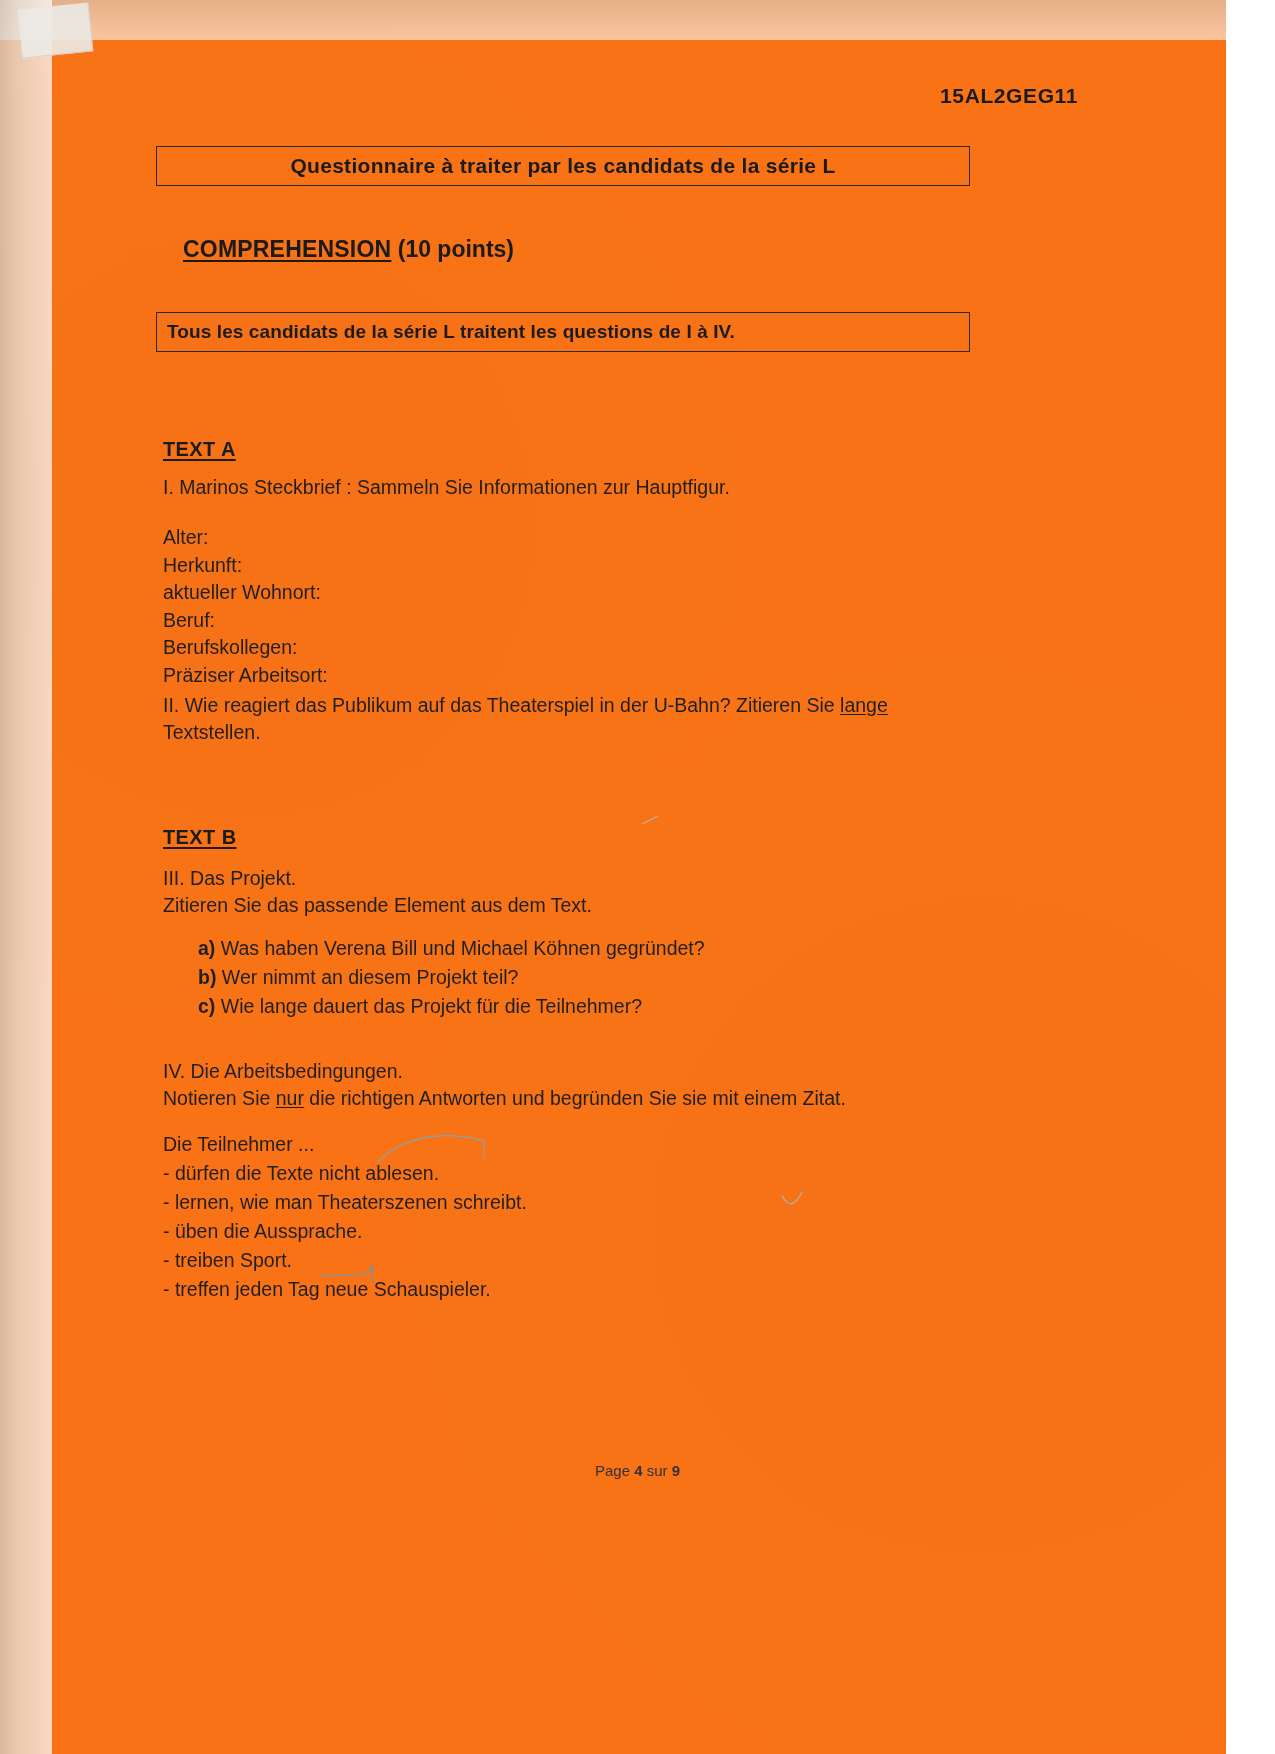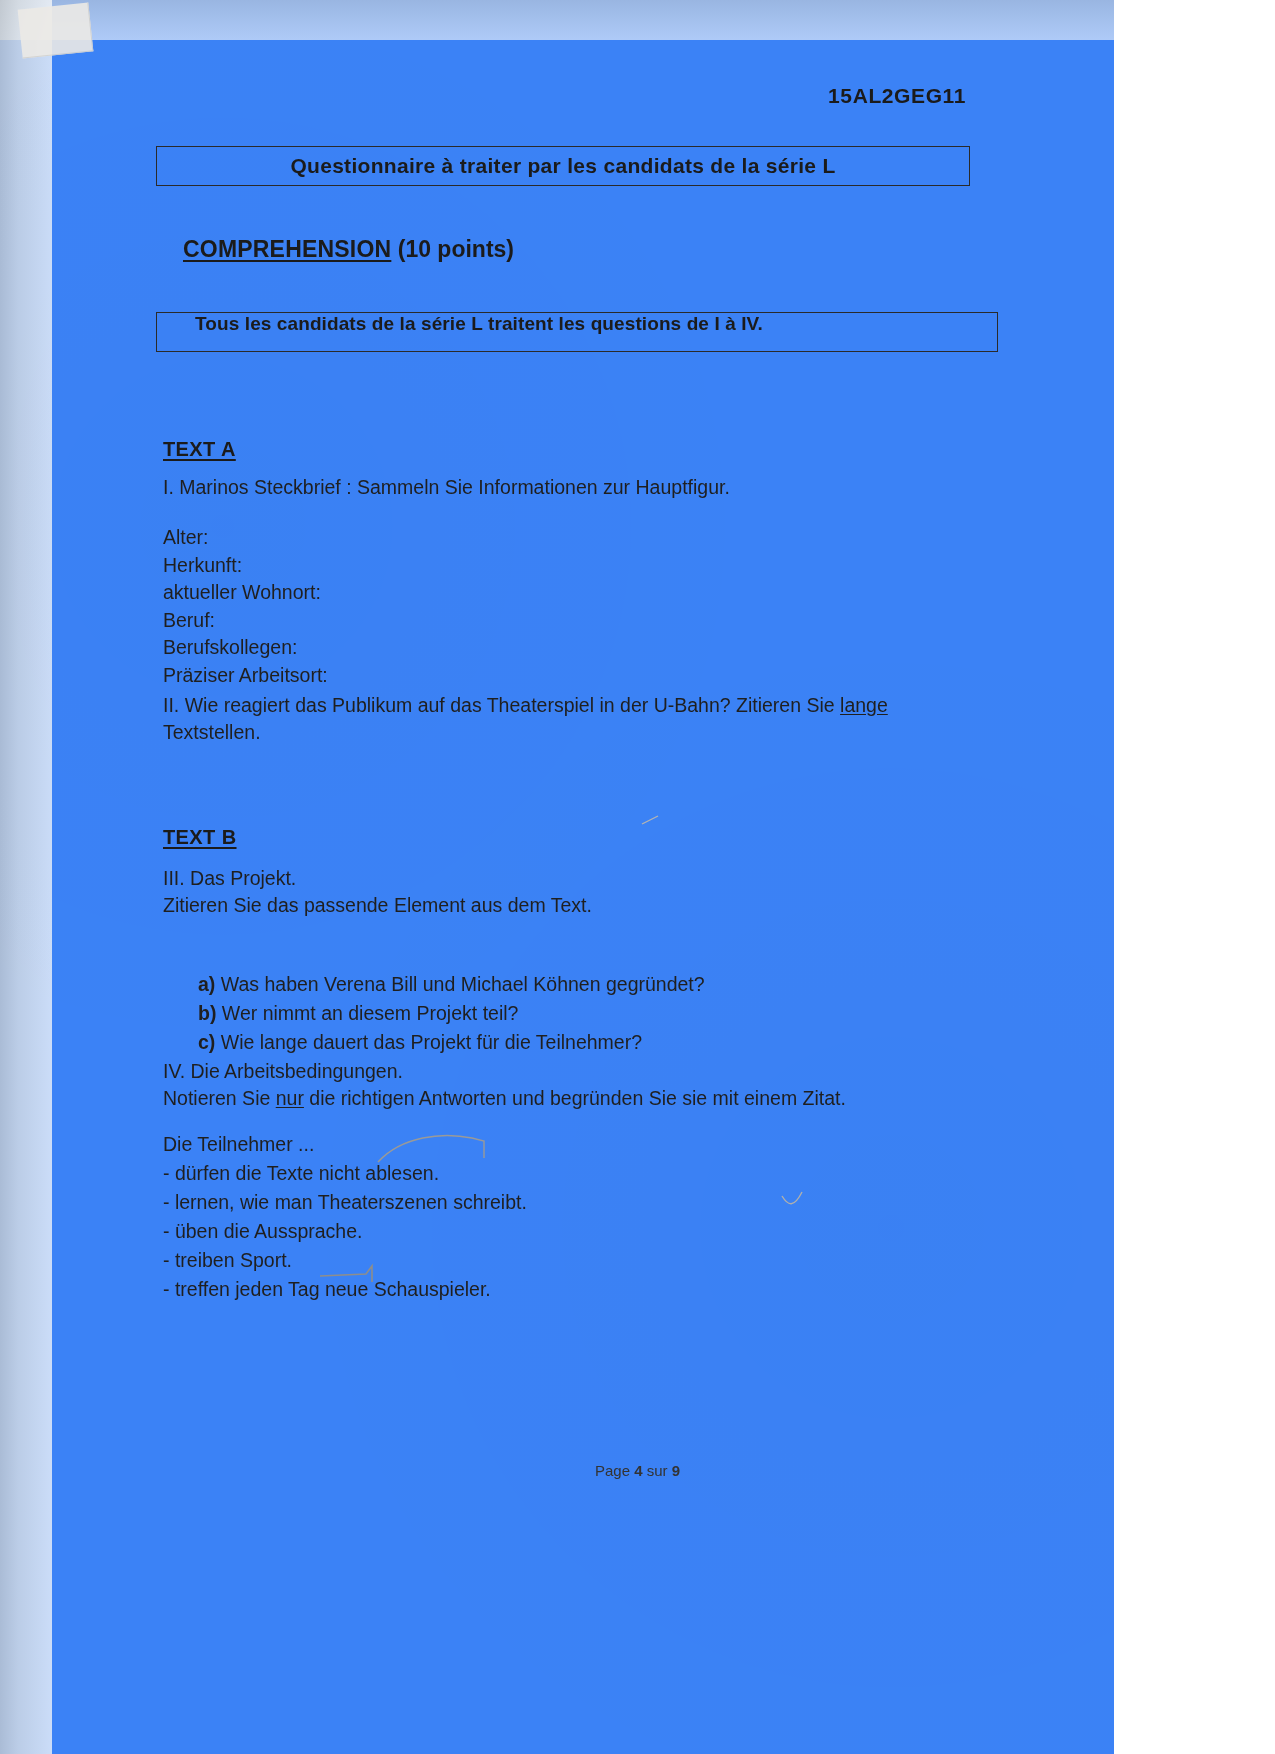--- a/index.html
+++ b/index.html
@@ -2,23 +2,23 @@
 <html><head>
 <meta charset="utf-8">
 <style>
   html, body {
     margin: 0;
     padding: 0;
     background: #ffffff;
   }
   .page {
     position: relative;
-    width: 1114px;
+    width: 1226px;
     height: 1754px;
-    background: #3b82f6;
+    background: #f97316;
     font-family: "Liberation Sans", sans-serif;
     color: #1b1b1b;
     overflow: hidden;
   }
   
   .scan-left-shadow {
     position: absolute;
     top: 0; left: 0;
     width: 52px; height: 1754px;
     background: linear-gradient(to right, #cfcfcb 0%, #e6e6e2 35%, #fbfbf9 100%);
@@ -94,21 +94,21 @@
   .section-heading .pts { font-weight: bold; margin-top: 6px; }
 
   .noticebox {
     position: absolute;
     top: 312px;
     left: 156px;
     width: 812px;
     height: 38px;
     border: 1.4px solid #2a2a2a;
     display: flex;
-    padding-left: 28px;
+    align-items: center;
   }
   .noticebox .t {
     font-size: 19px;
     font-weight: bold;
     padding-left: 10px;
     white-space: nowrap;
     letter-spacing: .1px;
   }
 
   .text-label {
@@ -131,21 +131,21 @@
     line-height: 27px;
     color: #1f1f1f;
   }
   .para b { font-weight: bold; }
   .para .u { text-decoration: underline; text-underline-offset: 2px; }
 
   #q1 { top: 474px; width: 900px; }
   #steckbrief-list { top: 524px; line-height: 27.5px; }
   #q2 { top: 692px; width: 830px; }
   #q3 { top: 865px; width: 760px; }
-  #q3-items { top: 934px; left: 198px; line-height: 29px; margin-top: 36px; }
+  #q3-items { top: 934px; left: 198px; line-height: 29px; }
   #q4 { top: 1058px; width: 860px; }
   #q4-list { top: 1130px; line-height: 29px; }
 
   .footer {
     position: absolute;
     top: 1462px;
     left: 0;
     width: 1275px;
     text-align: center;
     font-size: 15px;

